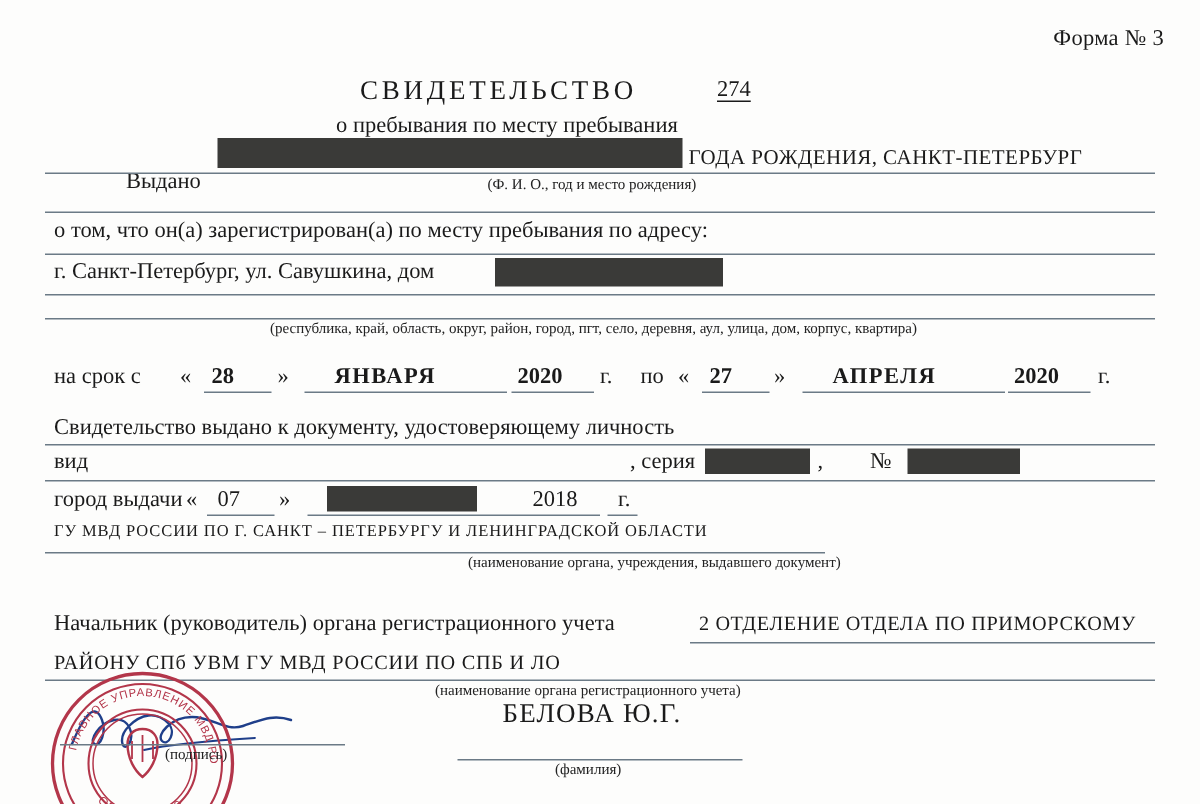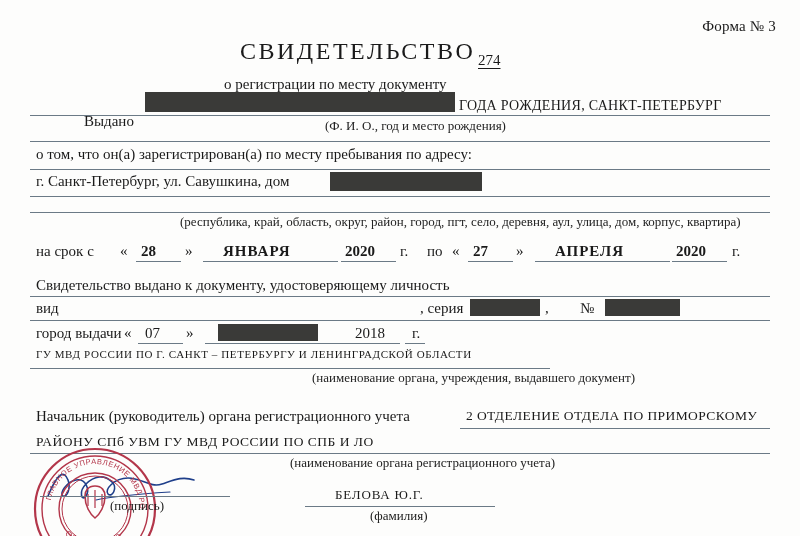--- a/index.html
+++ b/index.html
@@ -24,23 +24,23 @@
   .form-no {
     position: absolute;
     top: 18px;
     right: 24px;
     font-size: 15px;
     letter-spacing: 0.2px;
   }
 
   .title {
     position: absolute;
-    top: 38px;
+    top: 50px;
     left: 240px;
-    font-size: 24px;
+    font-size: 18px;
     letter-spacing: 2.5px;
     font-weight: 400;
   }
   .title-num {
     position: absolute;
     top: 52px;
     left: 478px;
     font-size: 15px;
     text-decoration: underline;
     text-underline-offset: 3px;
@@ -60,21 +60,21 @@
     height: 0;
   }
 
   .lbl {
     position: absolute;
     font-size: 15px;
     white-space: nowrap;
   }
   .lbl-sm {
     position: absolute;
-    font-size: 13px;
+    font-size: 10px;
     color: #222;
     white-space: nowrap;
   }
   .val {
     position: absolute;
     font-size: 14px;
     white-space: nowrap;
   }
 
   
@@ -153,21 +153,21 @@
 
   .r-nach { top: 408px; left: 36px; }
   .v-nach { top: 408px; left: 466px; font-size: 13.5px; letter-spacing: 0.4px; }
   .rule-11 { top: 428px; left: 460px; width: 310px; }
   .r-rayon { top: 434px; left: 36px; font-size: 13.5px; letter-spacing: 0.5px; }
   .rule-12 { top: 453px; left: 30px; width: 740px; }
   .cap-4 { top: 455px; left: 290px; }
 
   .cap-5 { top: 498px; left: 110px; }
   .rule-13 { top: 496px; left: 40px; width: 190px; }
-  .v-fam { top: 487px; left: 335px; font-size: 13px; letter-spacing: 0.8px; }
+  .v-fam { top: 465px; left: 335px; font-size: 18px; letter-spacing: 0.8px; }
   .rule-14 { top: 506px; left: 305px; width: 190px; }
   .cap-6 { top: 508px; left: 370px; }
 
   
   .signature {
     position: absolute;
     top: 466px;
     left: 42px;
     width: 180px;
     height: 40px;
@@ -186,21 +186,21 @@
 </style>
 </head>
 <body>
 
 <div class="page">
 
   <div class="form-no">Форма № 3</div>
 
   <div class="title">СВИДЕТЕЛЬСТВО</div>
   <div class="title-num">274</div>
-  <div class="subtitle">о регистрации по месту документу</div>
+  <div class="subtitle">о пребывания по месту пребывания</div>
 
   <div class="lbl r-vydano">Выдано</div>
   <div class="redact redact-1"></div>
   <div class="val v-birth">ГОДА РОЖДЕНИЯ, САНКТ-ПЕТЕРБУРГ</div>
   <div class="rule rule-1"></div>
   <div class="lbl-sm cap-1">(Ф. И. О., год и место рождения)</div>
 
   <div class="rule rule-2"></div>
 
   <div class="lbl r-otom">о том, что он(а) зарегистрирован(а) по месту пребывания по адресу:</div>

